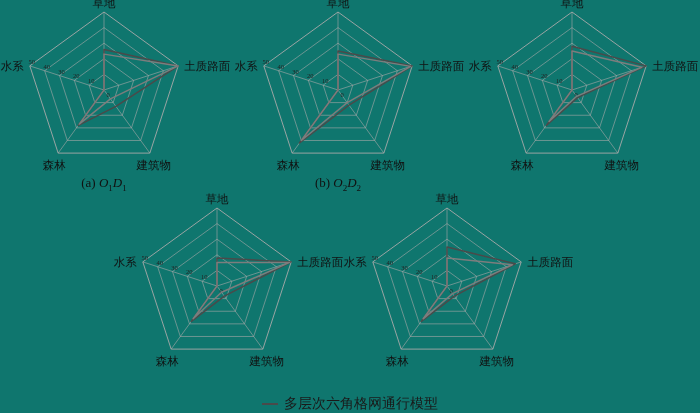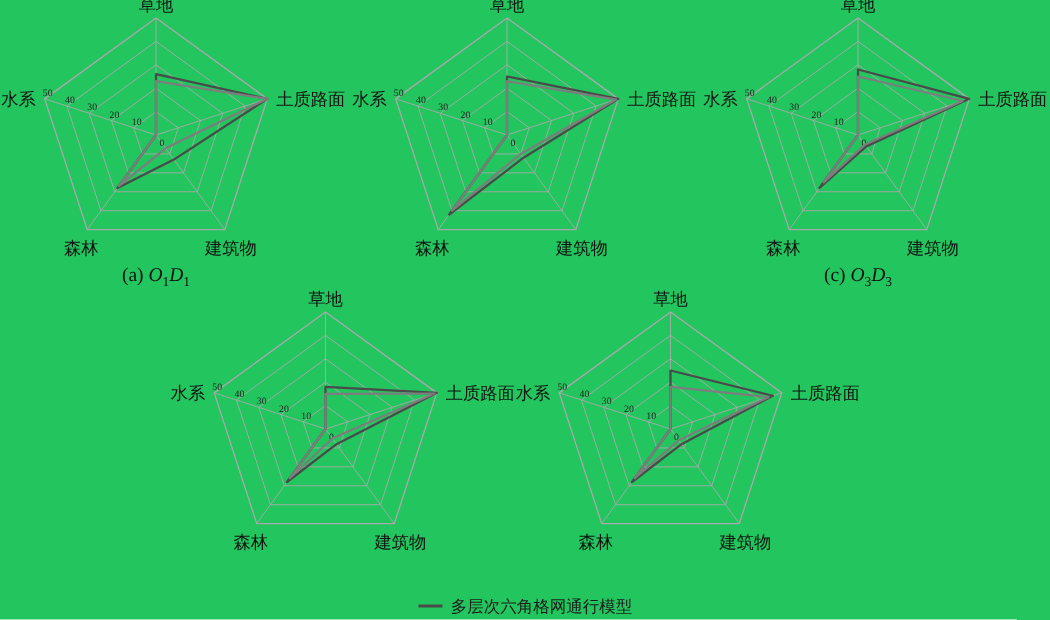--- a/index.html
+++ b/index.html
@@ -1,31 +1,31 @@
 <!DOCTYPE html>
 <html><head>
 <meta charset="utf-8">
 <style>
   html,body{margin:0;padding:0;background:#fff;}
   .stage{
-    position:relative;width:700px;height:413px;background:#22c55e;
+    position:relative;width:700px;height:413px;background:#0f766e;
     overflow:hidden;font-family:"Liberation Serif","DejaVu Serif",serif;
   }
   figure.chart{position:absolute;margin:0;width:236px;height:196px;}
   figure.chart svg{overflow:visible;display:block;}
   figure.chart figcaption{
     width:236px;text-align:center;font-size:13px;color:#111;
     line-height:14px;margin-top:0;
   }
   figure.chart figcaption i{font-style:italic;}
   figure.chart figcaption sub{font-size:9px;}
   .legend{
     position:absolute;left:0;top:395px;width:700px;height:18px;
     display:flex;justify-content:center;align-items:center;gap:22px;
-    font-size:11px;color:#1a1a1a;
+    font-size:14px;color:#1a1a1a;
   }
   .legend .item{display:flex;align-items:center;gap:6px;}
   .legend .dash{display:inline-block;width:16px;height:2px;background:#333;}
 </style>
 </head>
 <body>
 
 <div class="stage">
 
   <figure class="chart" style="left:-14px;top:0;">
@@ -76,20 +76,21 @@
         <text x="60.65407338318242" y="68.71733955100326" font-size="6.5" text-anchor="middle" fill="#222222" font-family="&quot;Liberation Serif&quot;,&quot;DejaVu Serif&quot;,serif">40</text>
         <text x="45.81759172897803" y="63.896674438754076" font-size="6.5" text-anchor="middle" fill="#222222" font-family="&quot;Liberation Serif&quot;,&quot;DejaVu Serif&quot;,serif">50</text>
         <polygon points="118,51 192.18240827102198,65.8966744387541 129.0033399229151,105.14479813469902 79.48831026979717,143.00679347144654 118,90" fill="none" stroke="#4a4a4a" stroke-width="1.5" stroke-linejoin="round"></polygon>
         <polygon points="118,54.12 190.69876010560154,66.37874094997902 127.16944993576259,102.62066511224918 81.32220025694969,140.4826604489967 118,90" fill="none" stroke="#7d7d7d" stroke-width="1.5" stroke-linejoin="round"></polygon>
         <text x="118" y="7" font-size="11.5" text-anchor="middle" fill="#111111" font-family="&quot;Liberation Serif&quot;,&quot;DejaVu Serif&quot;,serif">草地</text>
         <text x="198.18240827102198" y="69.8966744387541" font-size="11.5" text-anchor="start" fill="#111111" font-family="&quot;Liberation Serif&quot;,&quot;DejaVu Serif&quot;,serif">土质路面</text>
         <text x="167.84724967881291" y="169.1033255612459" font-size="11.5" text-anchor="middle" fill="#111111" font-family="&quot;Liberation Serif&quot;,&quot;DejaVu Serif&quot;,serif">建筑物</text>
         <text x="68.15275032118711" y="169.1033255612459" font-size="11.5" text-anchor="middle" fill="#111111" font-family="&quot;Liberation Serif&quot;,&quot;DejaVu Serif&quot;,serif">森林</text>
         <text x="37.81759172897803" y="69.89667443875408" font-size="11.5" text-anchor="end" fill="#111111" font-family="&quot;Liberation Serif&quot;,&quot;DejaVu Serif&quot;,serif">水系</text>
       </svg>
+    <figcaption>(b) <i>O</i><sub>2</sub><i>D</i><sub>2</sub></figcaption>
   </figure>
 
   <figure class="chart" style="left:454px;top:0;">
     <svg width="236" height="176" viewBox="0 0 236 176">
         <polygon points="118,74.4 132.8364816542044,85.17933488775083 127.16944993576259,102.62066511224918 108.83055006423743,102.62066511224918 103.16351834579561,85.17933488775081" fill="none" stroke="#a9a9a9" stroke-width="0.6"></polygon>
         <polygon points="118,58.8 147.67296330840878,80.35866977550164 136.33889987152517,115.24133022449836 99.66110012847484,115.24133022449836 88.32703669159122,80.35866977550162" fill="none" stroke="#a9a9a9" stroke-width="0.6"></polygon>
         <polygon points="118,43.2 162.50944496261317,75.53800466325247 145.50834980728774,127.86199533674754 90.49165019271226,127.86199533674754 73.49055503738683,75.53800466325245" fill="none" stroke="#a9a9a9" stroke-width="0.6"></polygon>
         <polygon points="118,27.6 177.34592661681756,70.71733955100328 154.67779974305031,140.4826604489967 81.32220025694969,140.4826604489967 58.65407338318242,70.71733955100326" fill="none" stroke="#a9a9a9" stroke-width="0.6"></polygon>
         <polygon points="118,12 192.18240827102198,65.8966744387541 163.84724967881291,153.1033255612459 72.15275032118711,153.1033255612459 43.81759172897803,65.89667443875408" fill="none" stroke="#a9a9a9" stroke-width="0.9"></polygon>
         <line x1="118" y1="90" x2="118" y2="12" stroke="#a9a9a9" stroke-width="0.6"></line>
@@ -104,21 +105,20 @@
         <text x="60.65407338318242" y="68.71733955100326" font-size="6.5" text-anchor="middle" fill="#222222" font-family="&quot;Liberation Serif&quot;,&quot;DejaVu Serif&quot;,serif">40</text>
         <text x="45.81759172897803" y="63.896674438754076" font-size="6.5" text-anchor="middle" fill="#222222" font-family="&quot;Liberation Serif&quot;,&quot;DejaVu Serif&quot;,serif">50</text>
         <polygon points="118,46.32 192.18240827102198,65.8966744387541 123.50166996145755,97.57239906734951 92.32554017986477,125.3378623142977 118,90" fill="none" stroke="#4a4a4a" stroke-width="1.5" stroke-linejoin="round"></polygon>
         <polygon points="118,51 187.73146377476064,67.34287397242886 122.58472496788129,96.31033255612459 95.07637516059356,121.55166278062295 118,90" fill="none" stroke="#7d7d7d" stroke-width="1.5" stroke-linejoin="round"></polygon>
         <text x="118" y="7" font-size="11.5" text-anchor="middle" fill="#111111" font-family="&quot;Liberation Serif&quot;,&quot;DejaVu Serif&quot;,serif">草地</text>
         <text x="198.18240827102198" y="69.8966744387541" font-size="11.5" text-anchor="start" fill="#111111" font-family="&quot;Liberation Serif&quot;,&quot;DejaVu Serif&quot;,serif">土质路面</text>
         <text x="167.84724967881291" y="169.1033255612459" font-size="11.5" text-anchor="middle" fill="#111111" font-family="&quot;Liberation Serif&quot;,&quot;DejaVu Serif&quot;,serif">建筑物</text>
         <text x="68.15275032118711" y="169.1033255612459" font-size="11.5" text-anchor="middle" fill="#111111" font-family="&quot;Liberation Serif&quot;,&quot;DejaVu Serif&quot;,serif">森林</text>
         <text x="37.81759172897803" y="69.89667443875408" font-size="11.5" text-anchor="end" fill="#111111" font-family="&quot;Liberation Serif&quot;,&quot;DejaVu Serif&quot;,serif">水系</text>
       </svg>
-    <figcaption>(c) <i>O</i><sub>3</sub><i>D</i><sub>3</sub></figcaption>
   </figure>
 
   <figure class="chart" style="left:99px;top:196px;">
     <svg width="236" height="176" viewBox="0 0 236 176">
         <polygon points="118,74.4 132.8364816542044,85.17933488775083 127.16944993576259,102.62066511224918 108.83055006423743,102.62066511224918 103.16351834579561,85.17933488775081" fill="none" stroke="#a9a9a9" stroke-width="0.6"></polygon>
         <polygon points="118,58.8 147.67296330840878,80.35866977550164 136.33889987152517,115.24133022449836 99.66110012847484,115.24133022449836 88.32703669159122,80.35866977550162" fill="none" stroke="#a9a9a9" stroke-width="0.6"></polygon>
         <polygon points="118,43.2 162.50944496261317,75.53800466325247 145.50834980728774,127.86199533674754 90.49165019271226,127.86199533674754 73.49055503738683,75.53800466325245" fill="none" stroke="#a9a9a9" stroke-width="0.6"></polygon>
         <polygon points="118,27.6 177.34592661681756,70.71733955100328 154.67779974305031,140.4826604489967 81.32220025694969,140.4826604489967 58.65407338318242,70.71733955100326" fill="none" stroke="#a9a9a9" stroke-width="0.6"></polygon>
         <polygon points="118,12 192.18240827102198,65.8966744387541 163.84724967881291,153.1033255612459 72.15275032118711,153.1033255612459 43.81759172897803,65.89667443875408" fill="none" stroke="#a9a9a9" stroke-width="0.9"></polygon>
         <line x1="118" y1="90" x2="118" y2="12" stroke="#a9a9a9" stroke-width="0.6"></line>

